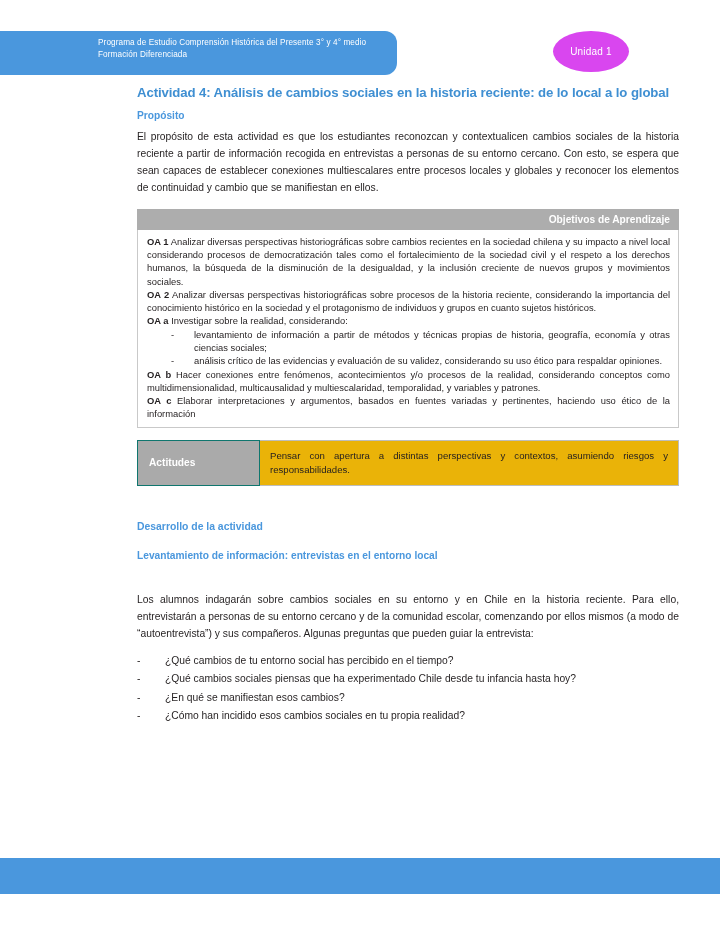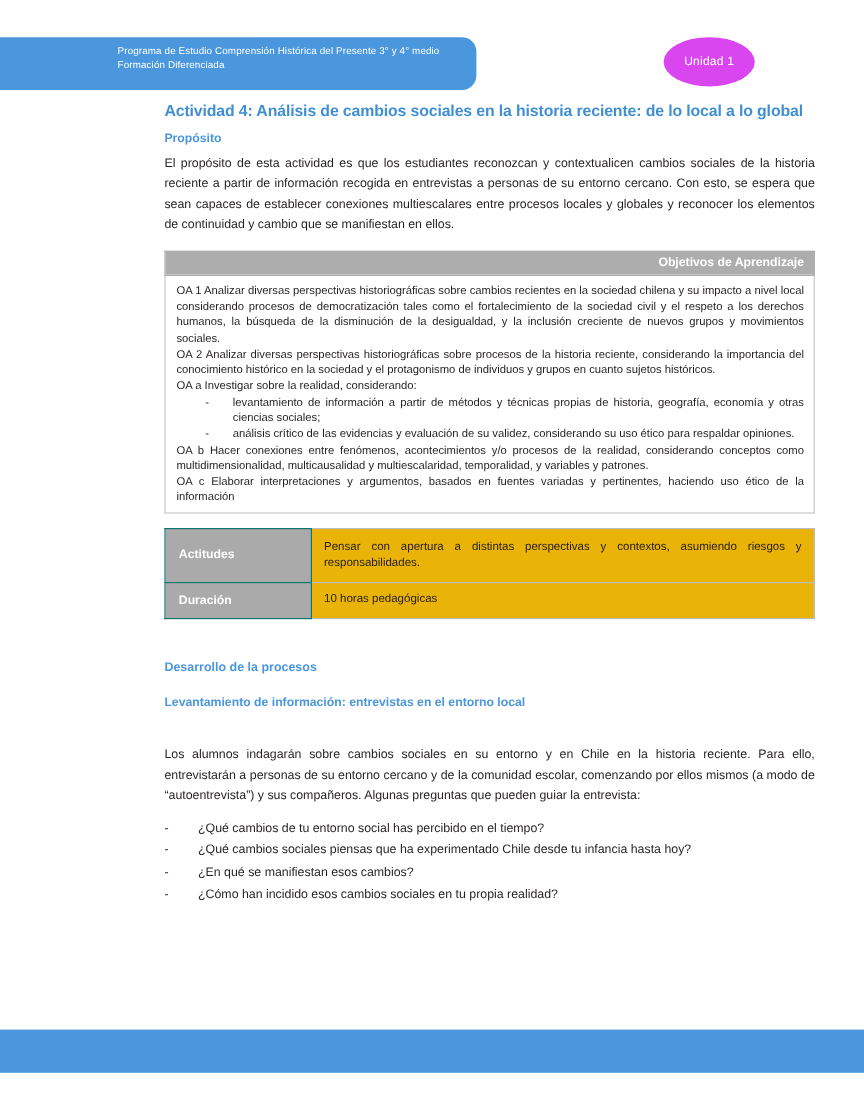--- a/index.html
+++ b/index.html
@@ -112,21 +112,21 @@
     vertical-align: top;
     background: #ffffff;
   }
   .oa-p {
     font-size: 9.4px;
     line-height: 13.3px;
     text-align: justify;
     margin: 0;
     color: #231f20;
   }
-  .oa-p b { font-weight: normal; }
+  .oa-p b { font-weight: bold; }
   .oa-sublist {
     margin: 0;
     padding: 0;
     list-style: none;
   }
   .oa-sublist li {
     position: relative;
     padding-left: 47px;
     font-size: 9.4px;
     line-height: 13.3px;
@@ -274,29 +274,25 @@
       </tr>
     </tbody>
   </table>
 
   <table class="attr-table">
     <tbody>
       <tr>
         <td class="attr-label-cell">Actitudes</td>
         <td class="attr-val-cell">Pensar con apertura a distintas perspectivas y contextos, asumiendo riesgos y responsabilidades.</td>
       </tr>
-      <tr>
-        <td class="attr-label-cell">Duración</td>
-        <td class="attr-val-cell dur">10 horas pedagógicas</td>
-      </tr>
     </tbody>
   </table>
 
   <div class="dev-wrap">
-    <h2 class="dev-title">Desarrollo de la procesos</h2>
+    <h2 class="dev-title">Desarrollo de la actividad</h2>
     <h3 class="dev-sub">Levantamiento de información: entrevistas en el entorno local</h3>
     <p class="body-par">Los alumnos indagarán sobre cambios sociales en su entorno y en Chile en la historia reciente. Para ello, entrevistarán a personas de su entorno cercano y de la comunidad escolar, comenzando por ellos mismos (a modo de “autoentrevista”) y sus compañeros. Algunas preguntas que pueden guiar la entrevista:</p>
 
     <ul class="q-list">
       <li><span class="dash">-</span><span>¿Qué cambios de tu entorno social has percibido en el tiempo?</span></li>
       <li><span class="dash">-</span><span>¿Qué cambios sociales piensas que ha experimentado Chile desde tu infancia hasta hoy?</span></li>
       <li><span class="dash">-</span><span>¿En qué se manifiestan esos cambios?</span></li>
       <li><span class="dash">-</span><span>¿Cómo han incidido esos cambios sociales en tu propia realidad?</span></li>
     </ul>
   </div>

